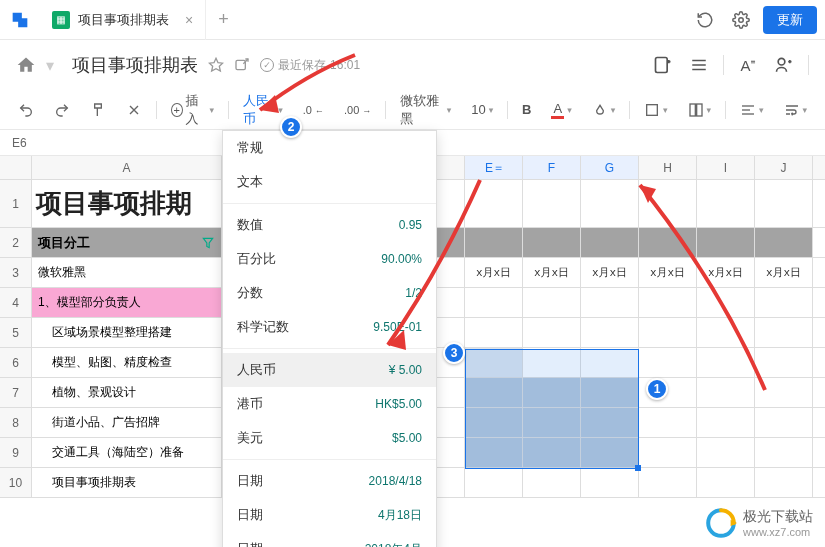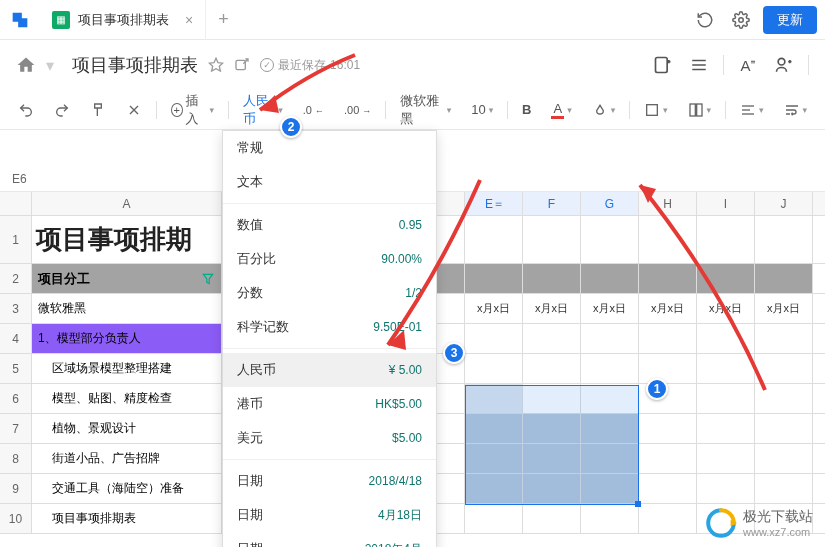--- a/index.html
+++ b/index.html
@@ -30,21 +30,21 @@
 .vline { width: 1px; height: 20px; background: #e0e0e0; }
 
 
 .toolbar { height: 40px; display: flex; align-items: center; padding: 0 12px; gap: 8px; border-bottom: 1px solid #e8e8e8; font-size: 13px; color: #555; }
 .tb-btn { display: flex; align-items: center; gap: 3px; padding: 4px 6px; }
 .tb-btn.highlighted { color: #1a73e8; }
 .chev { font-size: 9px; color: #999; }
 .tb-sep { width: 1px; height: 18px; background: #e0e0e0; }
 
 
-.refbar { height: 26px; border-bottom: 1px solid #e8e8e8; padding: 0 12px; display: flex; align-items: center; font-size: 12px; color: #666; margin-top: 36px; }
+.refbar { height: 26px; border-bottom: 1px solid #e8e8e8; padding: 0 12px; display: flex; align-items: center; font-size: 12px; color: #666; }
 
 
 .sheet { position: relative; }
 .col-headers { display: flex; height: 24px; background: #f7f7f7; border-bottom: 1px solid #ddd; }
 .corner { width: 32px; border-right: 1px solid #ddd; background: #f7f7f7; }
 .col-h { border-right: 1px solid #ddd; display: flex; align-items: center; justify-content: center; font-size: 12px; color: #666; background: #f7f7f7; }
 .col-a { width: 190px; }
 .col-bcd { width: 243px; }
 .col-n { width: 58px; }
 .col-h.sel { background: #e8f0fe; color: #1a73e8; }
@@ -54,22 +54,22 @@
 .cell { border-right: 1px solid #ddd; display: flex; align-items: center; padding: 0 6px; font-size: 12px; }
 
 .r1 { height: 48px; }
 .r2 { height: 30px; }
 .rn { height: 30px; }
 
 .big-title { font-size: 26px; font-weight: 900; color: #222; padding-left: 4px; }
 .yellow-cell { background: #a3a3a3; }
 .filter-icon { margin-left: auto; width: 14px; height: 14px; }
 .subhead { font-size: 13px; font-weight: 600; }
-.blue-row { background: #8b5cf6; }
-.date-cell { font-size: 11px; color: #333; text-align: center; justify-content: center; }
+.blue-row { background: #f9a8d4; }
+.date-cell { font-size: 11px; color: #333; text-align: center; justify-content: center; font-family: Liberation Mono, monospace; }
 
 
 .selection { position: absolute; border: 1.5px solid #1a73e8; background: rgba(26,115,232,0.12); pointer-events: none; }
 .sel-handle { position: absolute; width: 6px; height: 6px; background: #1a73e8; right: -3px; bottom: -3px; }
 
 
 .dropdown { position: absolute; left: 222px; top: 130px; width: 215px; background: #fff; border: 1px solid #ddd; box-shadow: 0 4px 12px rgba(0,0,0,0.15); z-index: 100; }
 .dd-item { display: flex; align-items: center; justify-content: space-between; padding: 8px 14px; font-size: 13px; color: #333; }
 .dd-item:hover, .dd-item.hov { background: #f0f0f0; }
 .dd-val { color: #0f766e; font-size: 12px; }

